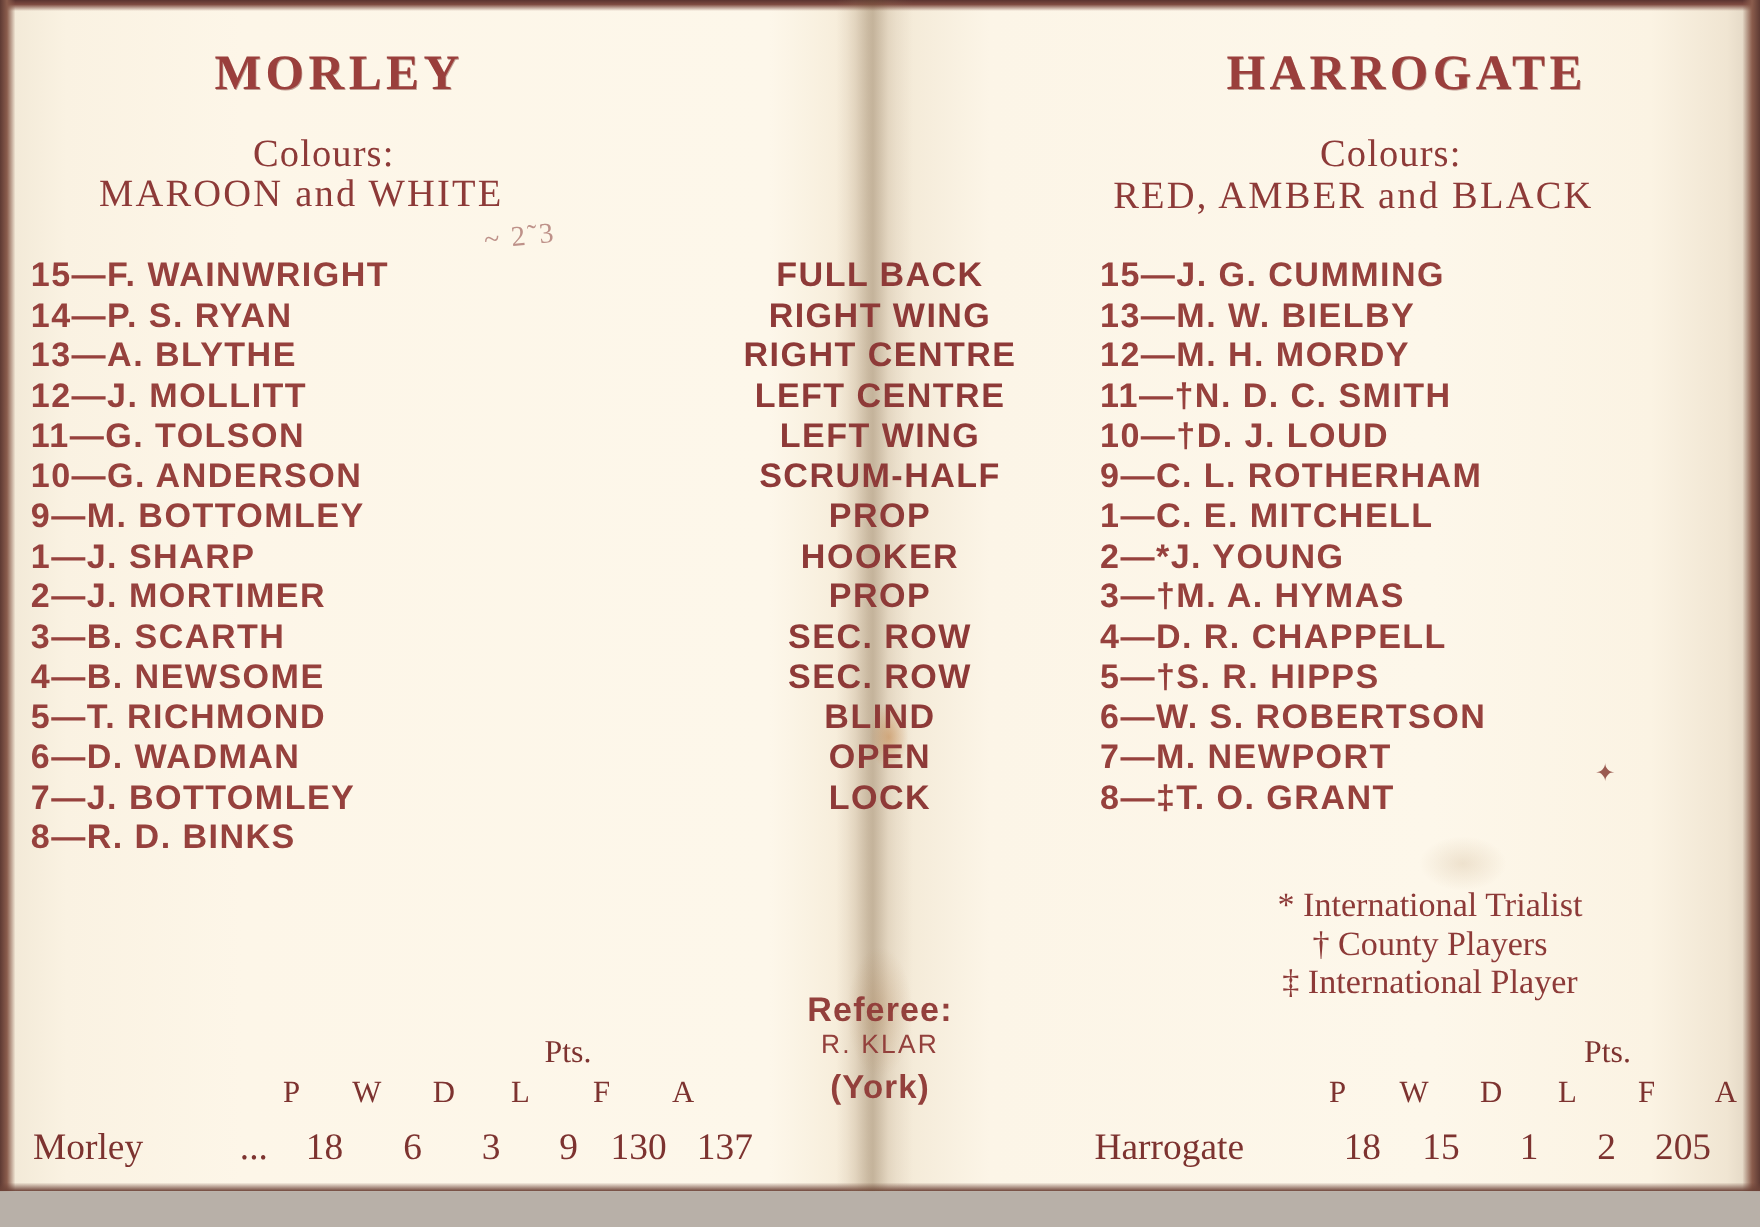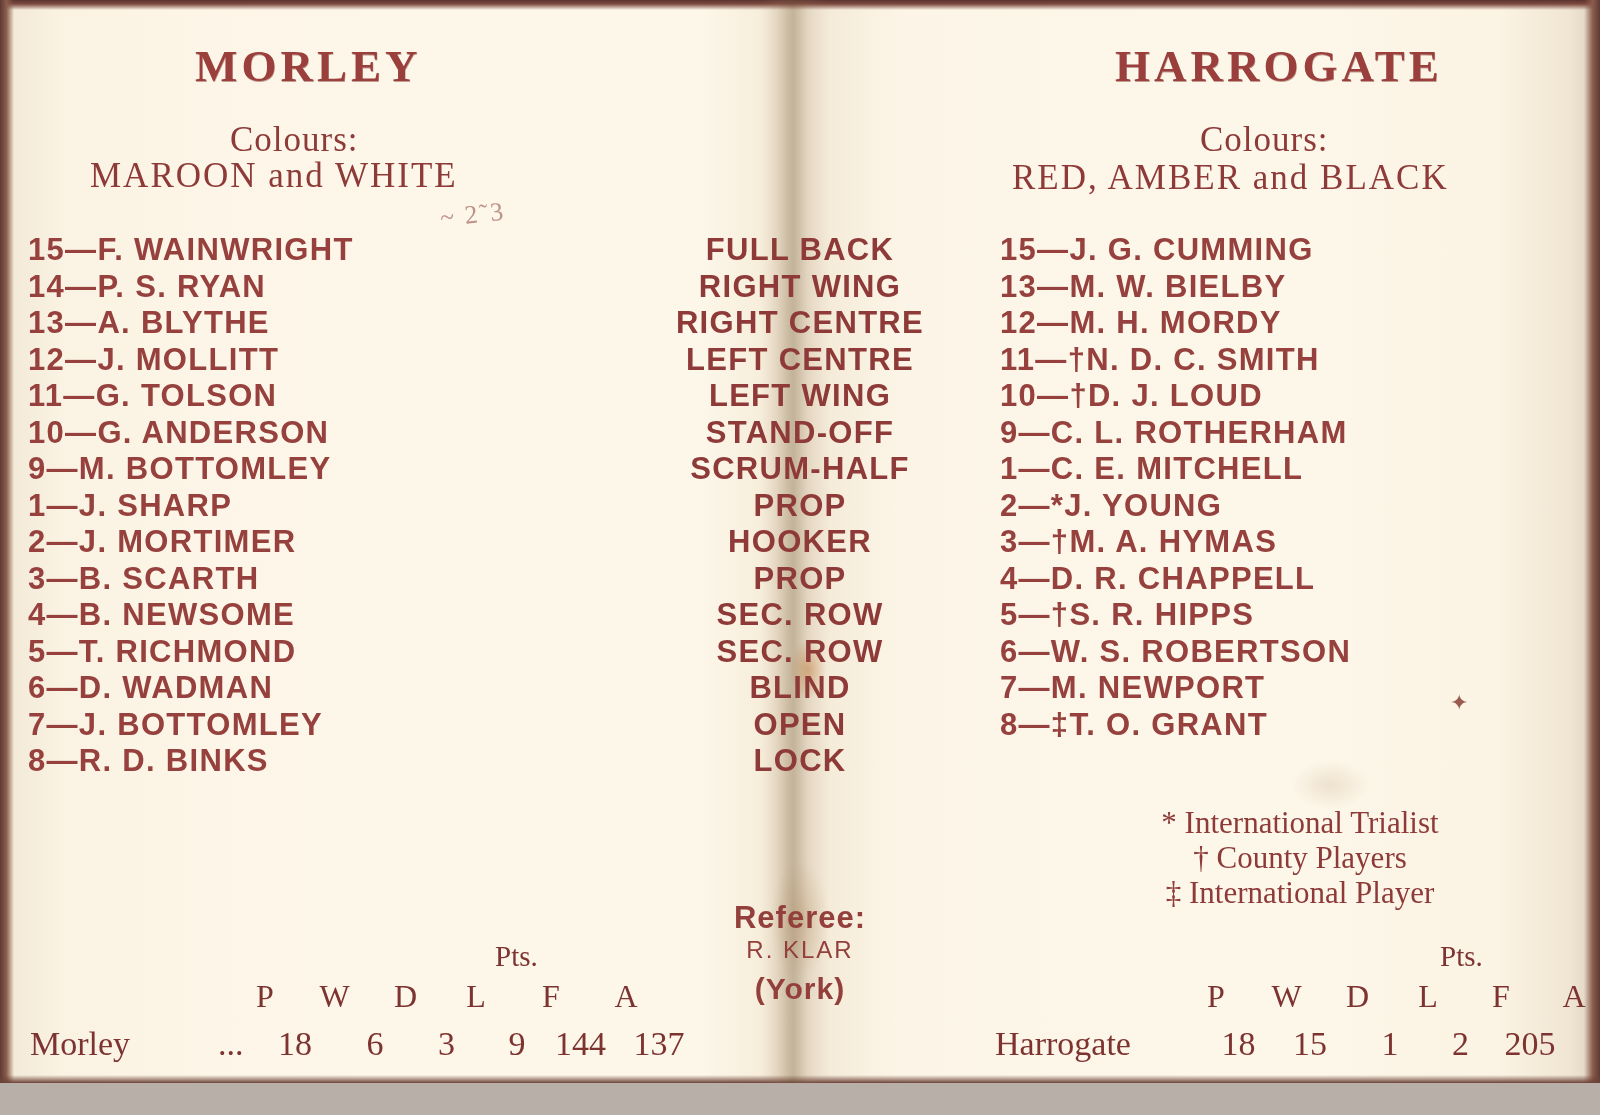--- a/index.html
+++ b/index.html
@@ -162,21 +162,21 @@
     color: #7d3330;
   }
   .record .pts {
     position: absolute;
     font-size: 29px;
     font-weight: normal;
   }
   .record .hdr {
     position: absolute;
     top: 38px;
-    font-size: 32px;
+    font-size: 28px;
     white-space: nowrap;
   }
   .record .hdr span { display: inline-block; text-align: center; }
   .record .row {
     position: absolute;
     top: 85px;
     font-size: 34px;
     white-space: nowrap;
   }
   .record .row span { display: inline-block; text-align: right; }
@@ -245,21 +245,20 @@
     <div>7—J. BOTTOMLEY</div>
     <div>8—R. D. BINKS</div>
   </div>
 
   <div class="pos-col">
     <div>FULL BACK</div>
     <div>RIGHT WING</div>
     <div>RIGHT CENTRE</div>
     <div>LEFT CENTRE</div>
     <div>LEFT WING</div>
-    <div>STAND-OFF</div>
     <div>SCRUM-HALF</div>
     <div>PROP</div>
     <div>HOOKER</div>
     <div>PROP</div>
     <div>SEC. ROW</div>
     <div>SEC. ROW</div>
     <div>BLIND</div>
     <div>OPEN</div>
     <div>LOCK</div>
   </div>
@@ -305,21 +304,21 @@
       <span style="width:72px;">F</span>
       <span style="width:62px;">A</span>
     </div>
     <div class="row" style="left:10px;">
       <span style="width:160px; text-align:left;">Morley</span>
       <span style="width:45px;">...</span>
       <span style="width:60px;">18</span>
       <span style="width:63px;">6</span>
       <span style="width:63px;">3</span>
       <span style="width:62px;">9</span>
-      <span style="width:72px;">144</span>
+      <span style="width:72px;">130</span>
       <span style="width:70px;">137</span>
     </div>
   </div>
 
   <div class="record rec-right">
     <div class="pts" style="left:450px; top:0;">Pts.</div>
     <div class="hdr" style="left:195px;">
       <span style="width:62px;">P</span>
       <span style="width:63px;">W</span>
       <span style="width:63px;">D</span>

